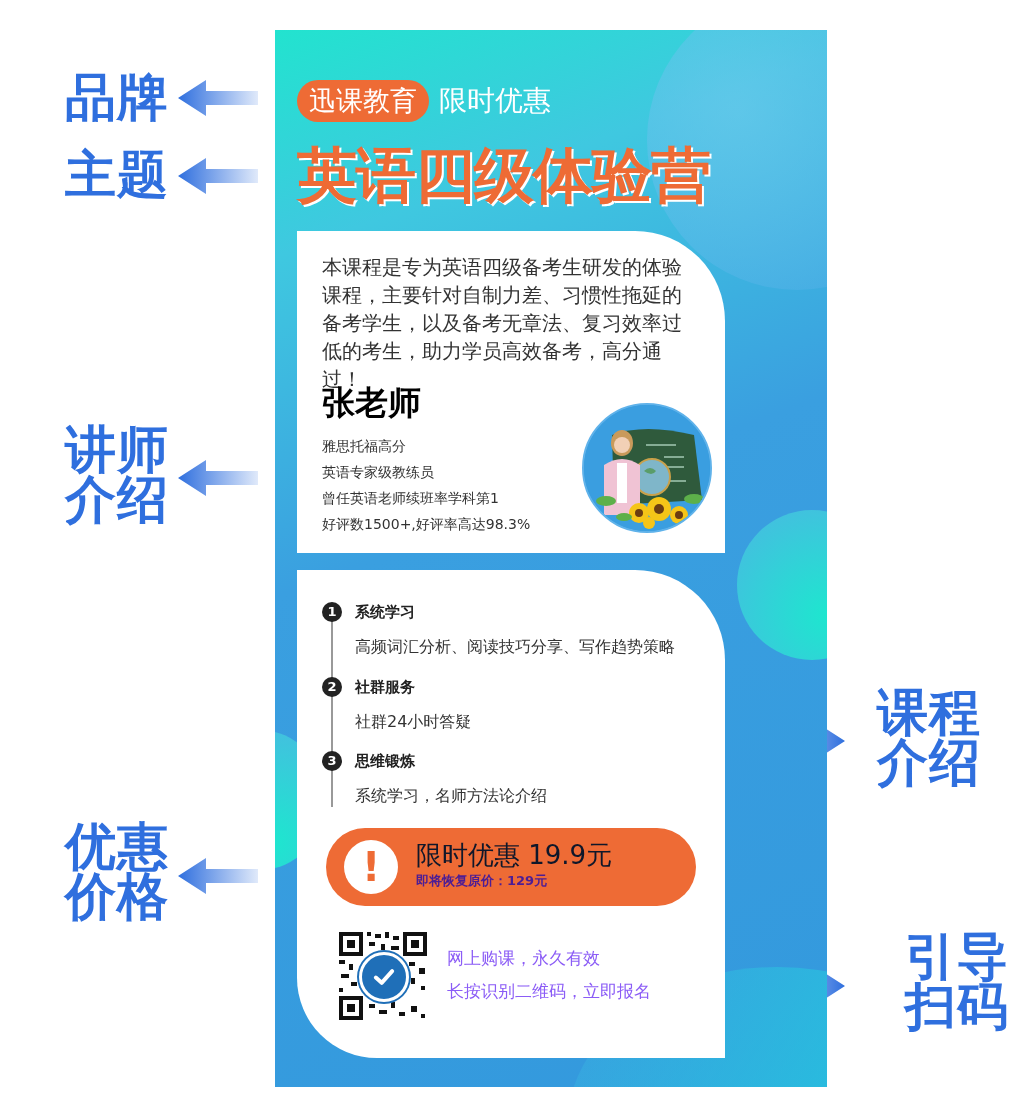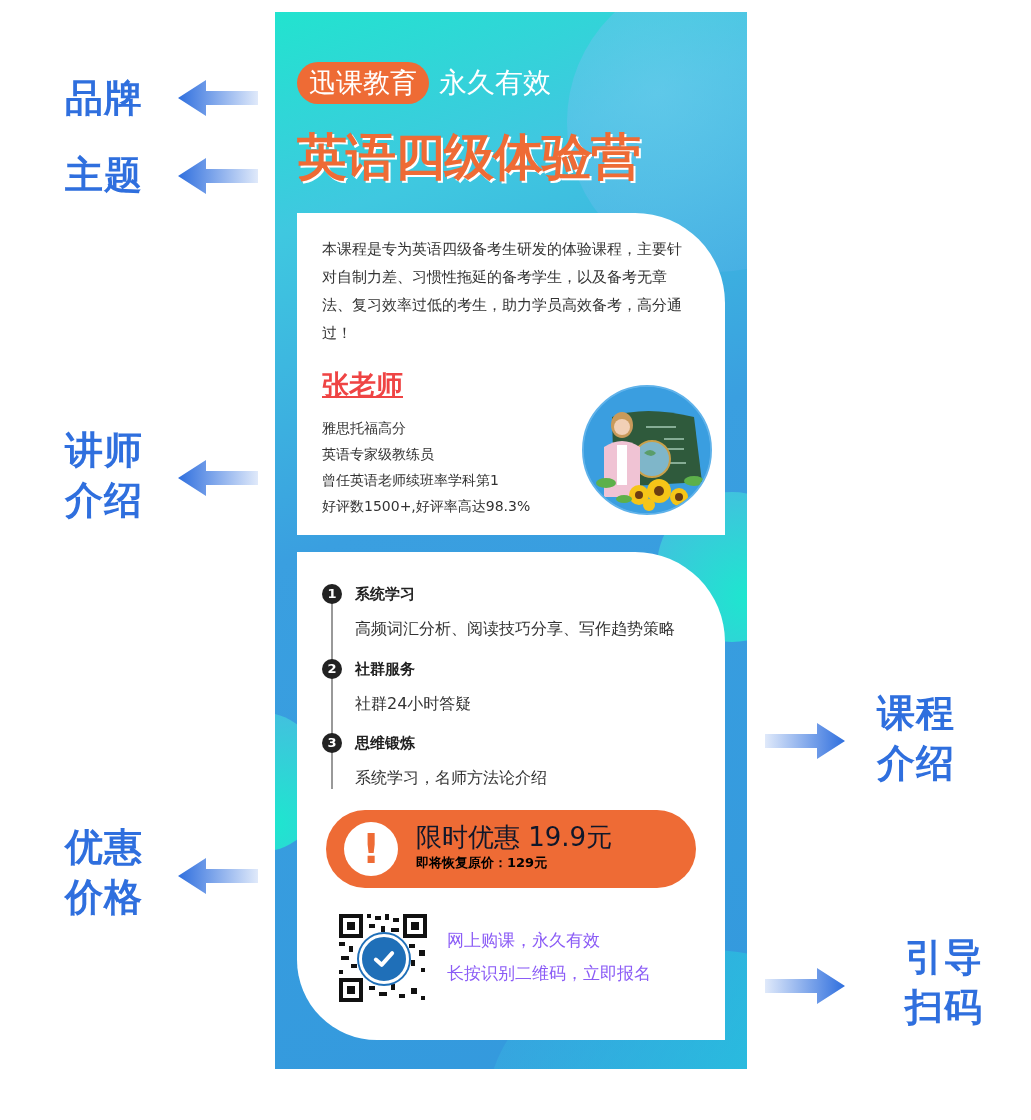--- a/index.html
+++ b/index.html
@@ -4,33 +4,33 @@
 <style>
   * { box-sizing: border-box; margin: 0; padding: 0; }
   html, body { width: 1031px; height: 1120px; background: #ffffff; overflow: hidden; }
   body { position: relative; font-family: "DejaVu Sans", "Liberation Sans", sans-serif; }
 
   
   .anno-label {
     position: absolute;
     color: #2f6fde;
     font-weight: bold;
-    font-size: 38px;
+    font-size: 51px;
     line-height: 50px;
     letter-spacing: 1px;
     font-family: "DejaVu Sans", sans-serif;
   }
   .arrow { position: absolute; width: 80px; height: 36px; }
   .arrow svg { width: 100%; height: 100%; display: block; }
 
   
   .poster {
     position: absolute;
-    left: 275px; top: 12px;
-    width: 472px; height: 1057px;
+    left: 275px; top: 30px;
+    width: 552px; height: 1057px;
     overflow: hidden;
     background: linear-gradient(160deg, #22e3cf 0%, #3fc8e0 18%, #3a9fe0 45%, #3399dd 100%);
     padding-left: 40px;
   }
   .poster .blob {
     position: absolute; border-radius: 50%;
   }
   .blob-1 { right: -120px; top: -40px; width: 300px; height: 300px;
     background: radial-gradient(circle at 30% 40%, rgba(120,200,240,0.55), rgba(70,160,230,0.25)); }
   .blob-2 { right: -60px; top: 480px; width: 150px; height: 150px;
@@ -46,40 +46,40 @@
   }
   .brand-pill {
     background: #ee6b35; color: #fff;
     font-size: 27px; line-height: 42px; height: 42px;
     padding: 0 12px; border-radius: 21px;
     font-family: "DejaVu Sans", sans-serif;
   }
   .brand-tag { color: #ffffff; font-size: 28px; line-height: 42px; }
   .main-title {
     position: absolute; left: 22px; top: 105px;
-    color: #ee6b35; font-size: 50px; font-weight: bold; line-height: 80px;
+    color: #ee6b35; font-size: 60px; font-weight: bold; line-height: 80px;
     letter-spacing: -1px;
     text-shadow: 2px 2px 0 #ffffff;
     white-space: nowrap;
   }
 
   
   .card-intro {
     position: absolute; left: 22px; top: 201px;
     width: 428px; height: 322px;
     background: #ffffff;
     border-radius: 0 90px 0 0;
   }
   .intro-text {
     position: absolute; left: 25px; top: 22px; width: 360px;
-    font-size: 15px; line-height: 28px; color: #333;
+    font-size: 20px; line-height: 28px; color: #333;
   }
   .teacher-name {
     position: absolute; left: 25px; top: 152px;
-    font-size: 27px; font-weight: bold; color: #ef4444; line-height: 40px; text-decoration: underline;
+    font-size: 33px; font-weight: bold; color: #000000; line-height: 40px;
   }
   .teacher-creds {
     position: absolute; left: 25px; top: 202px;
     font-size: 14px; line-height: 26px; color: #333;
   }
   .teacher-photo {
     position: absolute; left: 285px; top: 172px;
     width: 130px; height: 130px; border-radius: 50%;
     background: #3a9ee0;
     overflow: hidden;
@@ -124,21 +124,21 @@
     position: absolute; left: 18px; top: 12px;
     width: 54px; height: 54px; border-radius: 50%; background: #fff;
     color: #ee6b35; font-size: 40px; font-weight: bold; text-align: center; line-height: 54px;
   }
   .price-main {
     position: absolute; left: 90px; top: 10px;
     color: #0f172a; font-size: 26px; line-height: 34px; white-space: nowrap;
   }
   .price-sub {
     position: absolute; left: 90px; top: 44px;
-    color: #000000; font-size: 13px; font-weight: bold; line-height: 18px; white-space: nowrap;
+    color: #4c1d95; font-size: 13px; font-weight: bold; line-height: 18px; white-space: nowrap;
   }
 
   .qr {
     position: absolute; left: 40px; top: 360px;
     width: 92px; height: 92px;
   }
   .qr-check {
     position: absolute; left: 22px; top: 22px;
     width: 50px; height: 50px; border-radius: 50%;
     background: #1f6fb8;
@@ -245,21 +245,21 @@
 </div>
 
 <div class="poster">
   <div class="blob blob-1"></div>
   <div class="blob blob-2"></div>
   <div class="blob blob-3"></div>
   <div class="blob blob-4"></div>
 
   <div class="brand-row">
     <span class="brand-pill">迅课教育</span>
-    <span class="brand-tag">永久有效</span>
+    <span class="brand-tag">限时优惠</span>
   </div>
   <div class="main-title">英语四级体验营</div>
 
   <div class="card-intro">
     <p class="intro-text">本课程是专为英语四级备考生研发的体验课程，主要针对自制力差、习惯性拖延的备考学生，以及备考无章法、复习效率过低的考生，助力学员高效备考，高分通过！</p>
     <div class="teacher-name">张老师</div>
     <div class="teacher-creds">
       <div>雅思托福高分</div>
       <div>英语专家级教练员</div>
       <div>曾任英语老师续班率学科第1</div>

